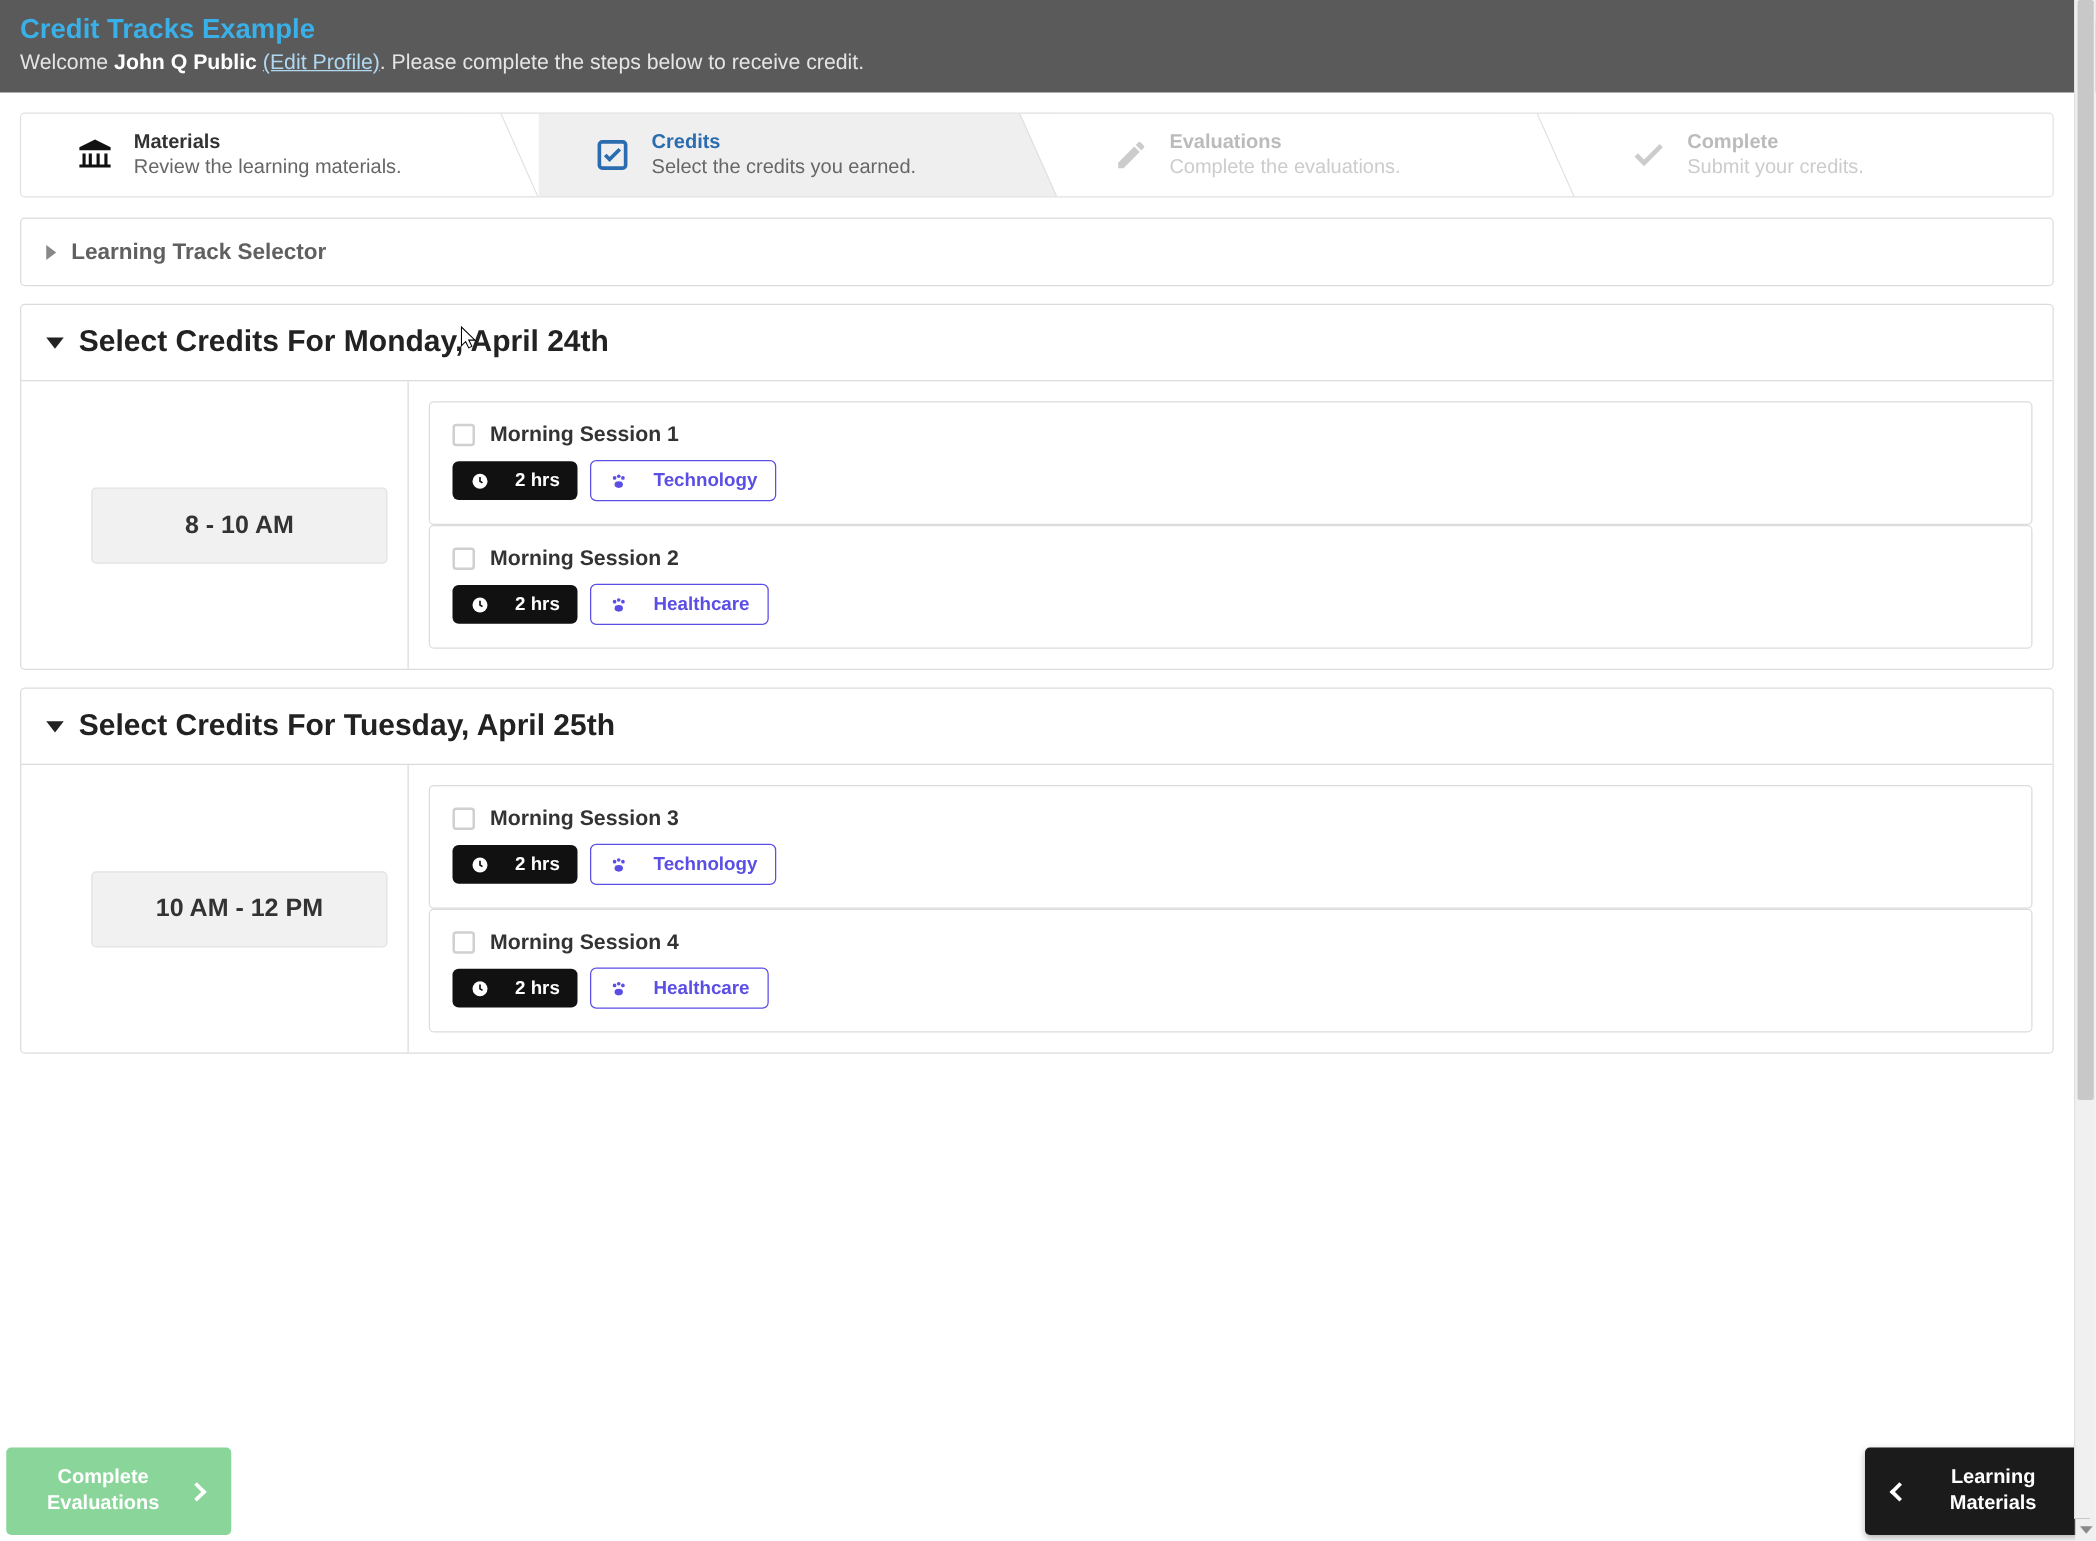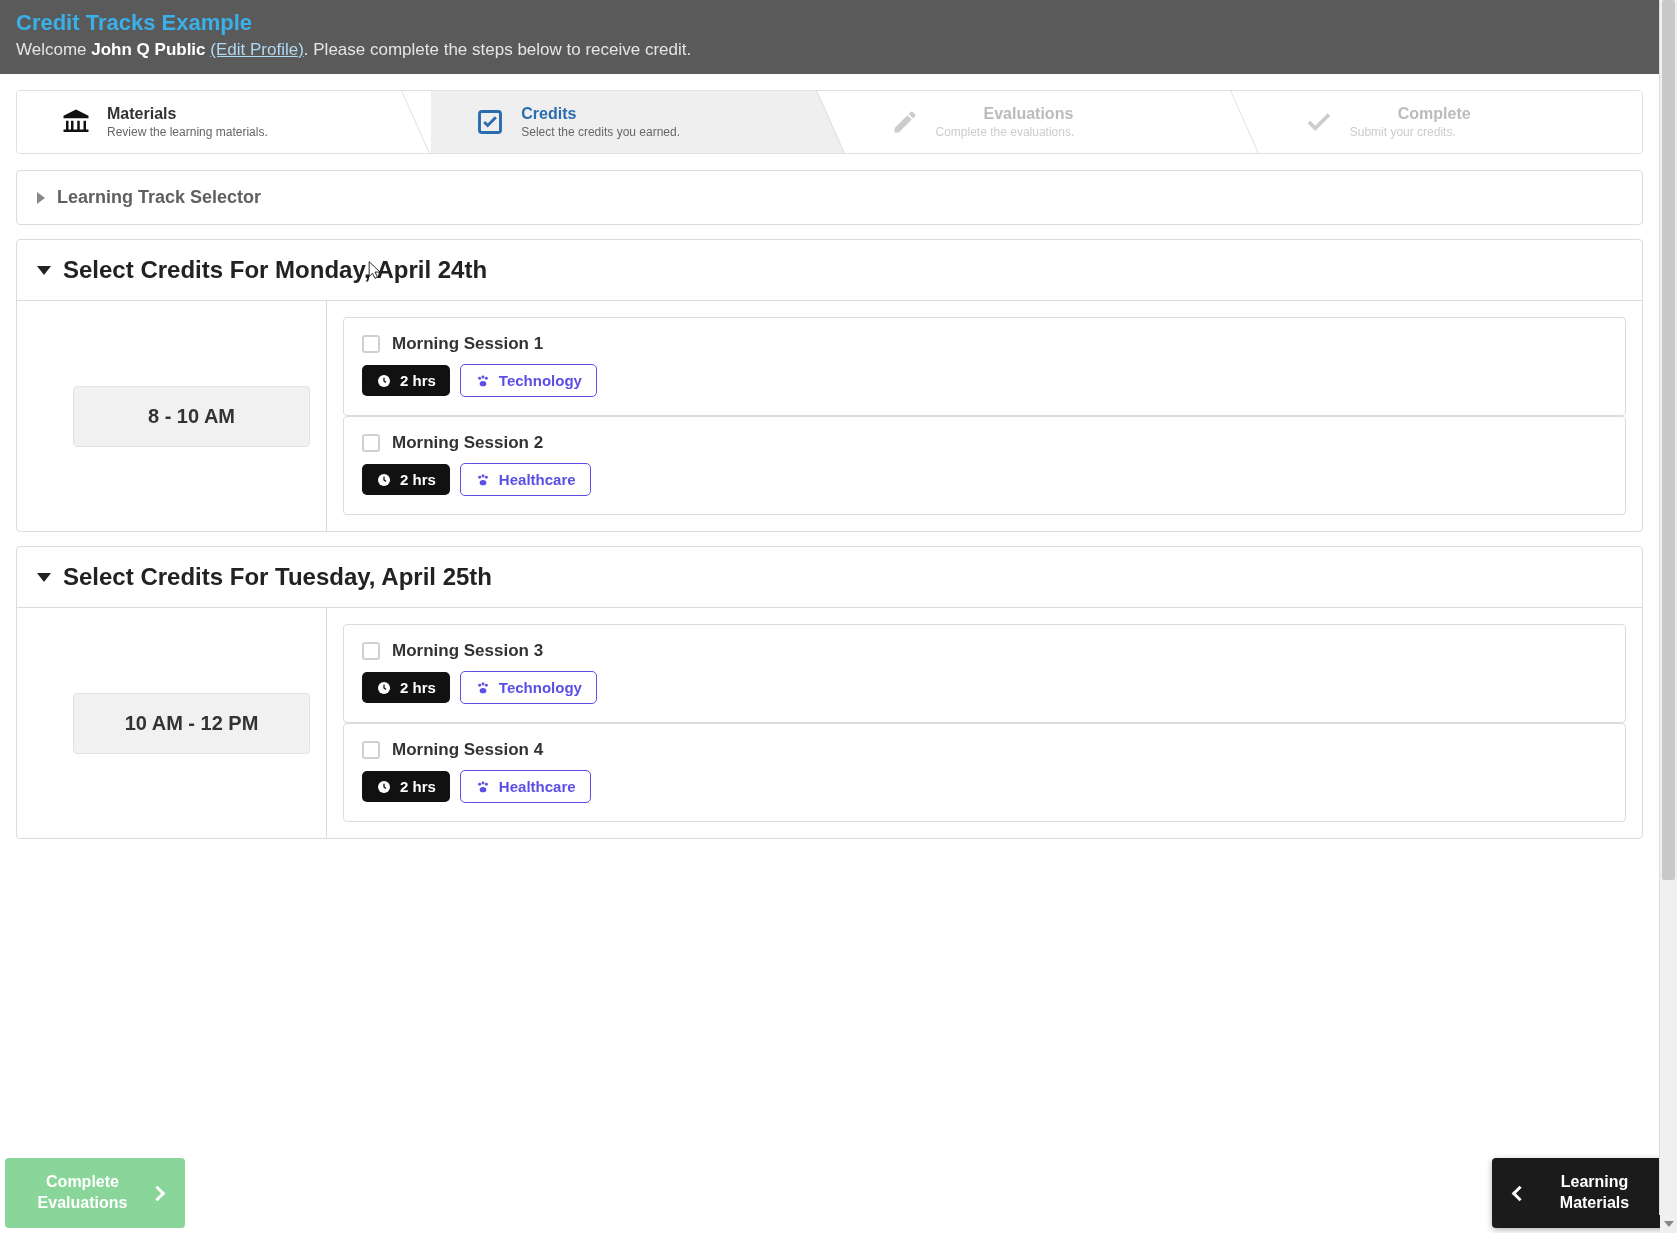--- a/index.html
+++ b/index.html
@@ -65,22 +65,22 @@
     width: 30px;
     height: 30px;
     display: flex;
     align-items: center;
     justify-content: center;
     z-index: 2;
   }
   .step-text { z-index: 2; }
   .step-title { font-size: 16px; font-weight: 600; color: #333; }
   .step.active .step-title { color: #2b6cb0; }
-  .step.disabled .step-title { color: #bbb; margin-left: 48px; }
-  .step-desc { font-size: 12px; color: #666; margin-top: 2px; }
+  .step.disabled .step-title { color: #bbb; }
+  .step-desc { font-size: 16px; color: #666; margin-top: 2px; }
   .step.disabled .step-desc { color: #ccc; }
 
   .panel {
     margin: 14px 16px;
     border: 1px solid #dcdcdc;
     border-radius: 4px;
     background: #fff;
   }
   .panel-header {
     display: flex;
@@ -155,21 +155,21 @@
   .cbox {
     width: 18px; height: 18px;
     border: 2px solid #d0d0d0;
     border-radius: 3px;
     cursor: pointer;
   }
   .session-meta { display: flex; gap: 10px; align-items: center; }
   .pill {
     display: inline-flex;
     align-items: center;
-    gap: 8px;
+    gap: 20px;
     border-radius: 5px;
     padding: 7px 14px;
     font-size: 15px;
     font-weight: 600;
   }
   .pill.dark {
     background: #111;
     color: #fff;
   }
   .pill.tag {

